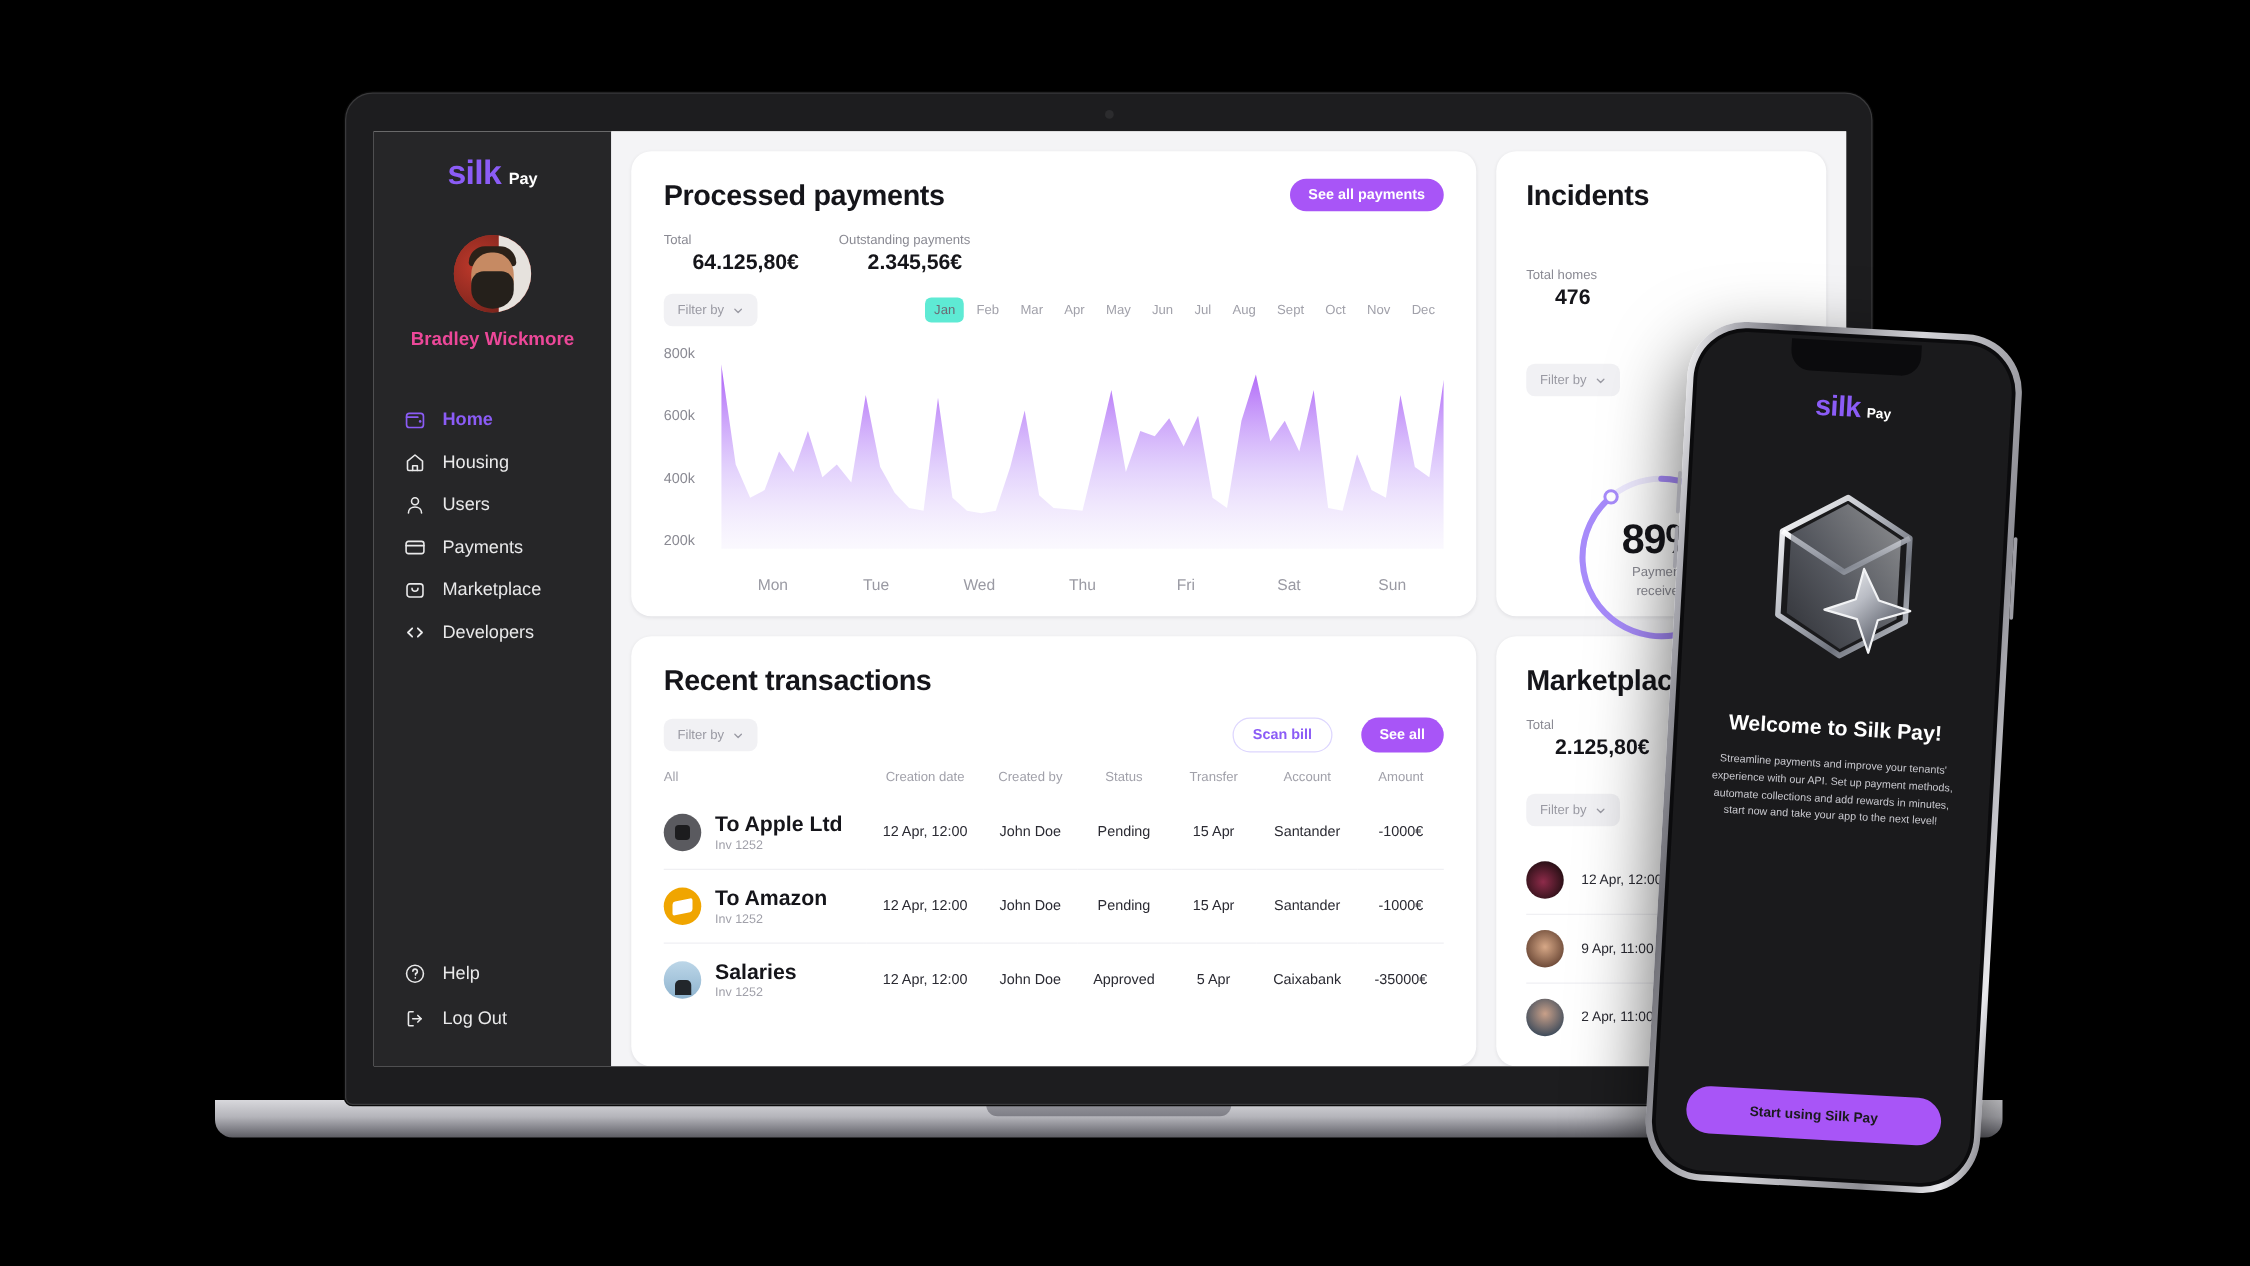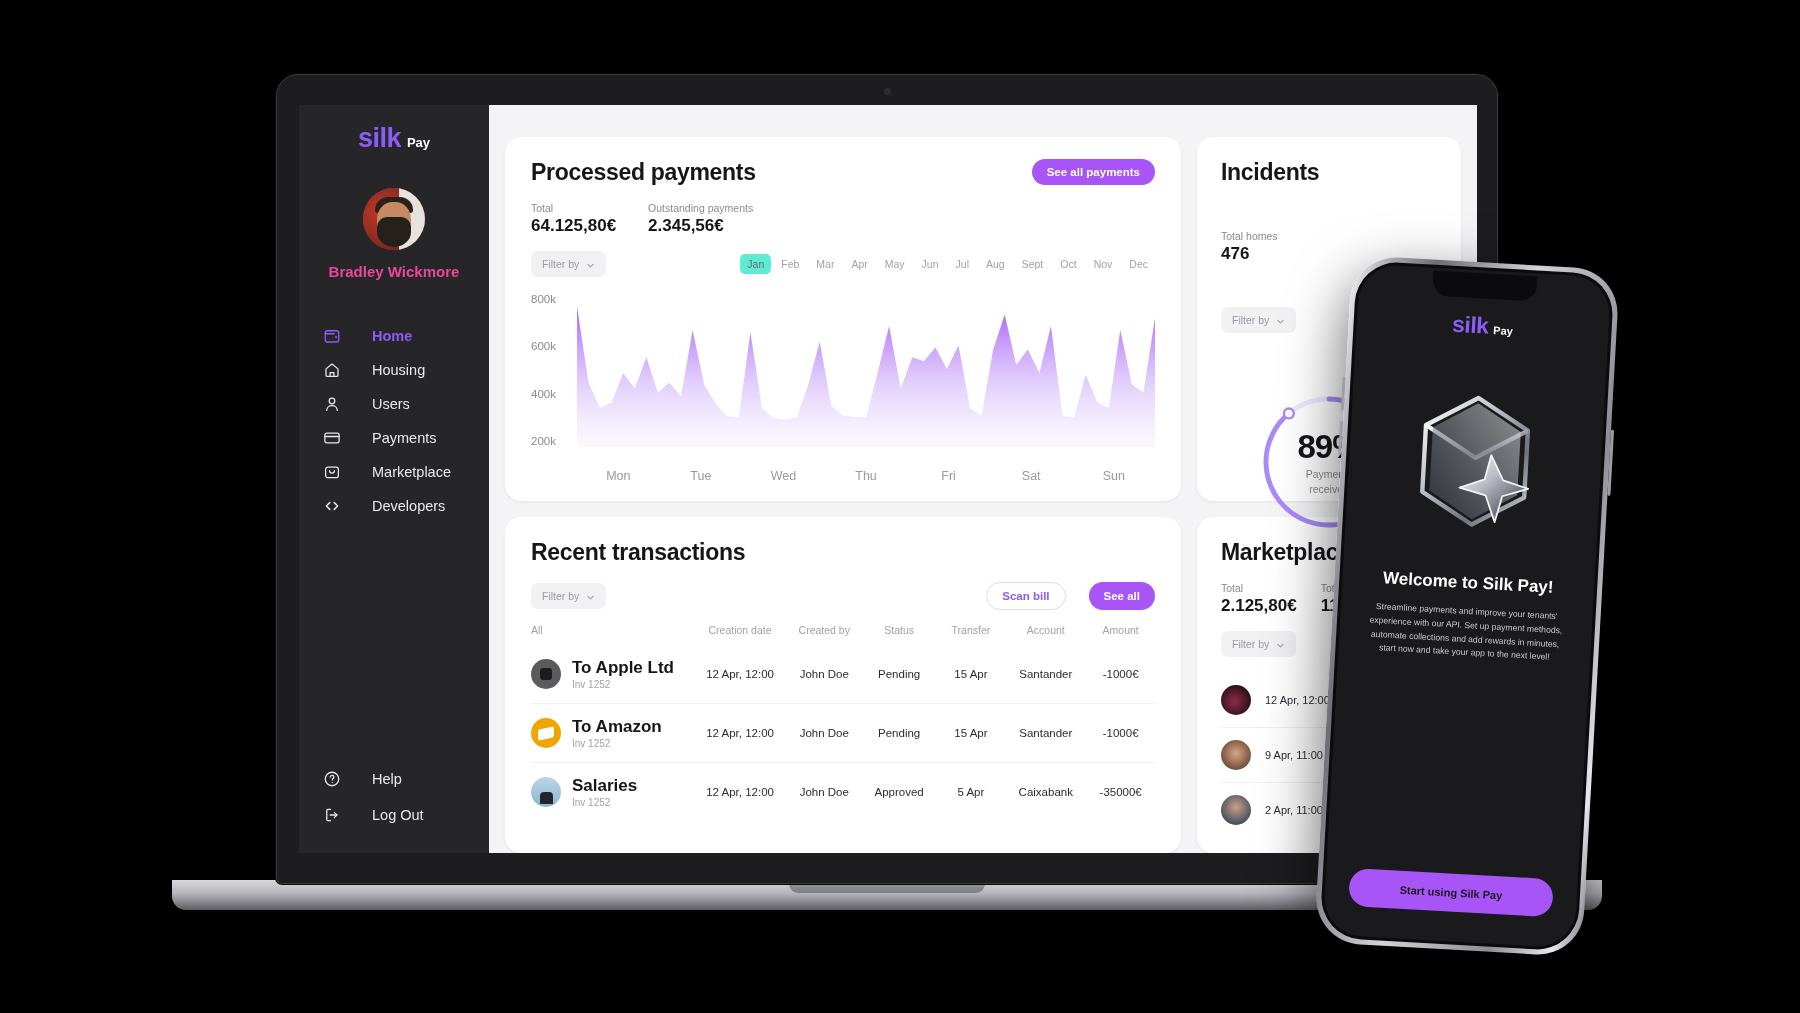--- a/index.html
+++ b/index.html
@@ -59,49 +59,49 @@
   }
   .avatar .av-hair { position: absolute; left: 50%; top: 14%; width: 38px; height: 16px; margin-left: -19px; background: #2b2118; border-radius: 18px 18px 4px 4px;}
   .avatar .av-beard {
     position: absolute; left: 50%; top: 46%; width: 34px; height: 30px; margin-left: -17px;
     background: #25201b; border-radius: 10px 10px 50% 50%;
   }
   .profile-name { margin-top: 13px; font-size: 15px; font-weight: 700; color: #ec4899; }
 
   .nav { display: flex; flex-direction: column; gap: 2px; padding: 0 0 0 24px; }
   .nav-item {
-    display: flex; align-items: center; gap: 31px; height: 32px;
+    display: flex; align-items: center; gap: 13px; height: 32px;
     font-size: 14.5px; color: #e9e9ea; cursor: pointer;
   }
   .nav-item.active { color: #8b5cf6; font-weight: 700; }
   .nav-ico { width: 18px; height: 18px; display: block; flex: 0 0 18px; }
   .nav-ico svg { display: block; width: 18px; height: 18px; }
 
   .nav-bottom { margin-top: auto; display: flex; flex-direction: column; gap: 4px; padding-left: 24px; }
 
   
   .content {
-    flex: 1; background: #f4f4f6; padding: 32px 16px 0 16px;
+    flex: 1; background: #f4f4f6; padding: 16px 16px 0 16px;
     display: flex; flex-direction: column; gap: 16px; overflow: hidden;
   }
   .row { display: flex; gap: 16px; }
   .card { background: #fff; border-radius: 16px; box-shadow: 0 1px 3px rgba(16,16,24,.07); }
 
   .card-title { font-size: 23px; font-weight: 700; color: #15151a; letter-spacing: -0.3px; }
 
   .pill {
     border: none; border-radius: 999px; font-family: inherit; cursor: pointer;
     background: #a855f7; color: #fff; font-size: 11.5px; font-weight: 700;
     padding: 7px 15px; white-space: nowrap;
   }
   .pill.ghost { background: #fff; color: #8b5cf6; border: 1.2px solid #ddd6fe; }
 
   .stats { display: flex; gap: 32px; margin-top: 16px; }
   .stat-label { font-size: 10.5px; color: #8a8a93; }
-  .stat-value { font-size: 17px; font-weight: 700; color: #15151a; margin-top: 2px; }
+  .stat-value { font-size: 17px; font-weight: 700; color: #15151a; margin-top: 2px; margin-left: 23px; }
 
   .filter-btn {
     display: inline-flex; align-items: center; gap: 7px;
     background: #f1f1f4; border: none; border-radius: 7px;
     font-family: inherit; font-size: 10.5px; color: #9a9aa3;
     padding: 7px 11px; cursor: pointer;
   }
   .chev { width: 9px; height: 9px; display: block; }
 
   .months { display: flex; gap: 3px; align-items: center; }

